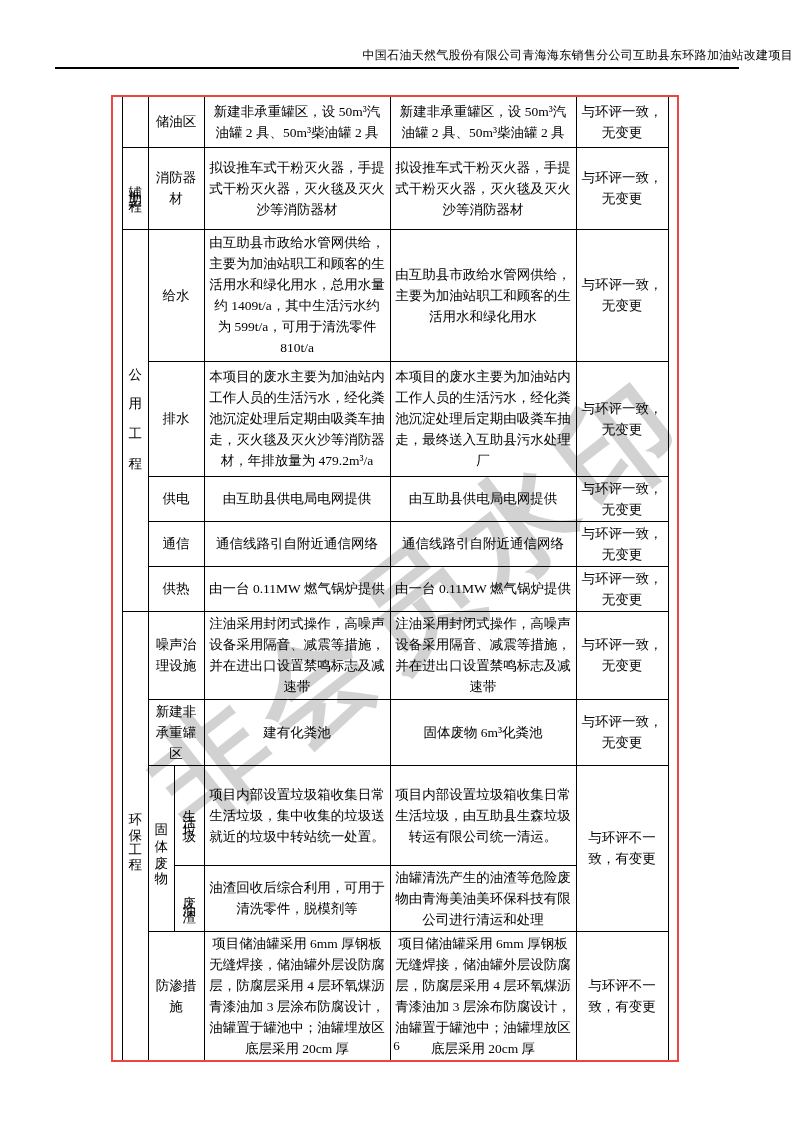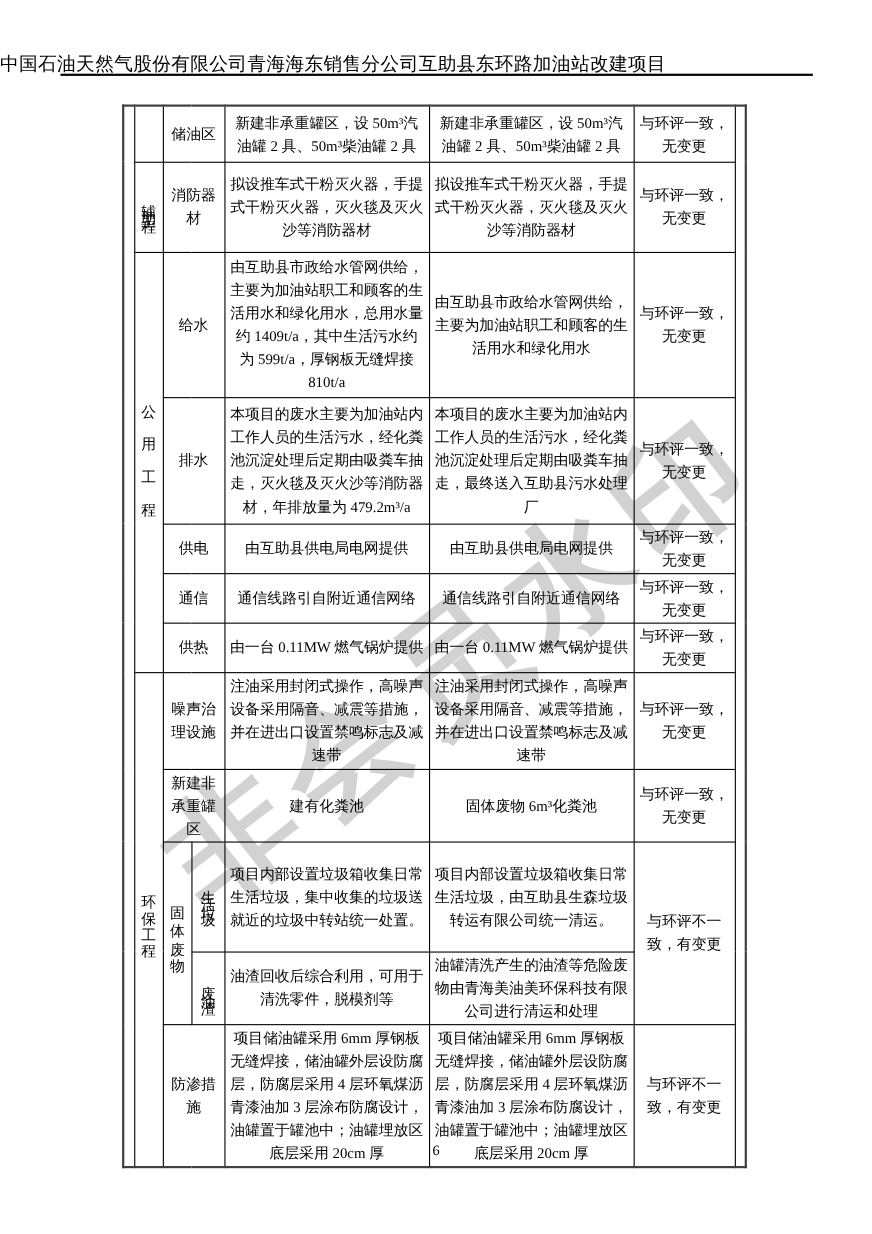--- a/index.html
+++ b/index.html
@@ -10,22 +10,22 @@
     background: #ffffff;
     font-family: "Liberation Serif", "DejaVu Serif", serif;
     color: #000000;
     overflow: hidden;
   }
   .header-title {
     position: absolute;
     top: 47px;
     left: 0;
     width: 100%;
-    text-align: left;
-    font-size: 17px;
+    text-align: right;
+    font-size: 12px;
     letter-spacing: 0.3px;
     white-space: nowrap;
   }
   .header-rule {
     position: absolute;
     top: 67px;
     left: 55px;
     right: 54px;
     height: 0;
     border-top: 2px solid #000000;
@@ -51,21 +51,21 @@
   }
   table.doc-table {
     position: absolute;
     left: 111px;
     top: 95px;
     width: 528px;
     border-collapse: collapse;
     table-layout: fixed;
     z-index: 1;
     background: transparent;
-    border: 2px solid #404040;
+    border: 2px solid #ef4444;
   }
   table.doc-table td {
     border: 1px solid #000000;
     font-size: 13.5px;
     line-height: 21px;
     text-align: center;
     vertical-align: middle;
     padding: 1px 4px;
     overflow: hidden;
     word-break: break-word;
@@ -139,21 +139,21 @@
       <tr class="r2">
         <td><span class="vert ls-aux">辅助工程</span></td>
         <td colspan="2">消防器材</td>
         <td class="cont">拟设推车式干粉灭火器，手提式干粉灭火器，灭火毯及灭火沙等消防器材</td>
         <td class="cont">拟设推车式干粉灭火器，手提式干粉灭火器，灭火毯及灭火沙等消防器材</td>
         <td>与环评一致，无变更</td>
       </tr>
       <tr class="r3">
         <td rowspan="5"><span class="vert ls-util">公用工程</span></td>
         <td colspan="2">给水</td>
-        <td class="cont">由互助县市政给水管网供给，主要为加油站职工和顾客的生活用水和绿化用水，总用水量约 1409t/a，其中生活污水约为 599t/a，厚钢板无缝焊接 810t/a</td>
+        <td class="cont">由互助县市政给水管网供给，主要为加油站职工和顾客的生活用水和绿化用水，总用水量约 1409t/a，其中生活污水约为 599t/a，可用于清洗零件 810t/a</td>
         <td class="cont">由互助县市政给水管网供给，主要为加油站职工和顾客的生活用水和绿化用水</td>
         <td>与环评一致，无变更</td>
       </tr>
       <tr class="r4">
         <td colspan="2">排水</td>
         <td class="cont">本项目的废水主要为加油站内工作人员的生活污水，经化粪池沉淀处理后定期由吸粪车抽走，灭火毯及灭火沙等消防器材，年排放量为 479.2m³/a</td>
         <td class="cont">本项目的废水主要为加油站内工作人员的生活污水，经化粪池沉淀处理后定期由吸粪车抽走，最终送入互助县污水处理厂</td>
         <td>与环评一致，无变更</td>
       </tr>
       <tr class="r5">

